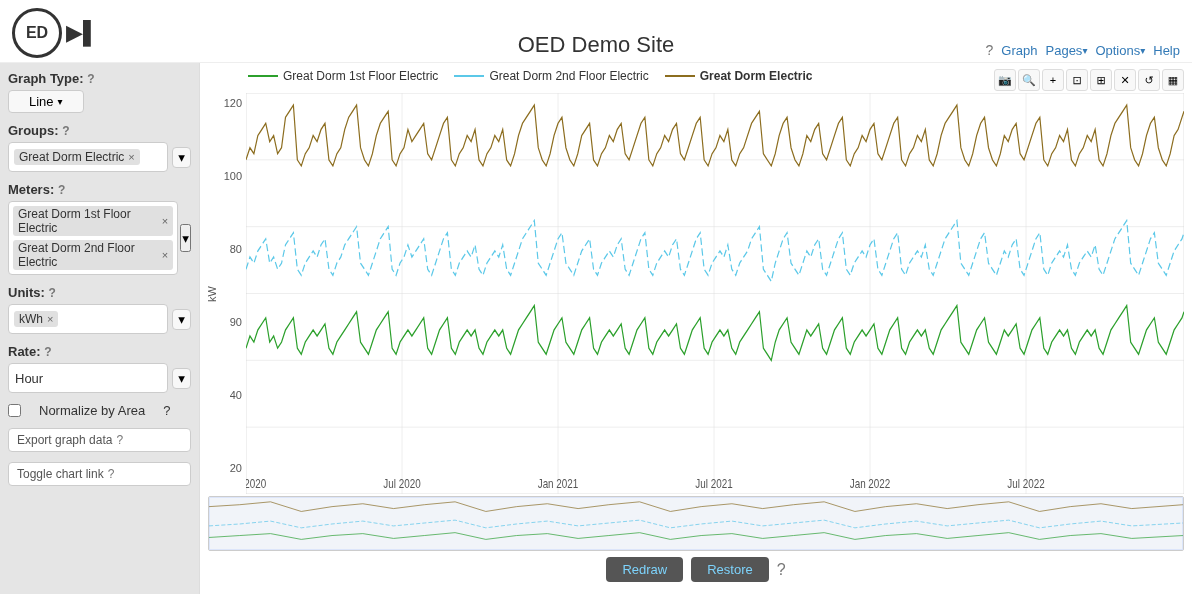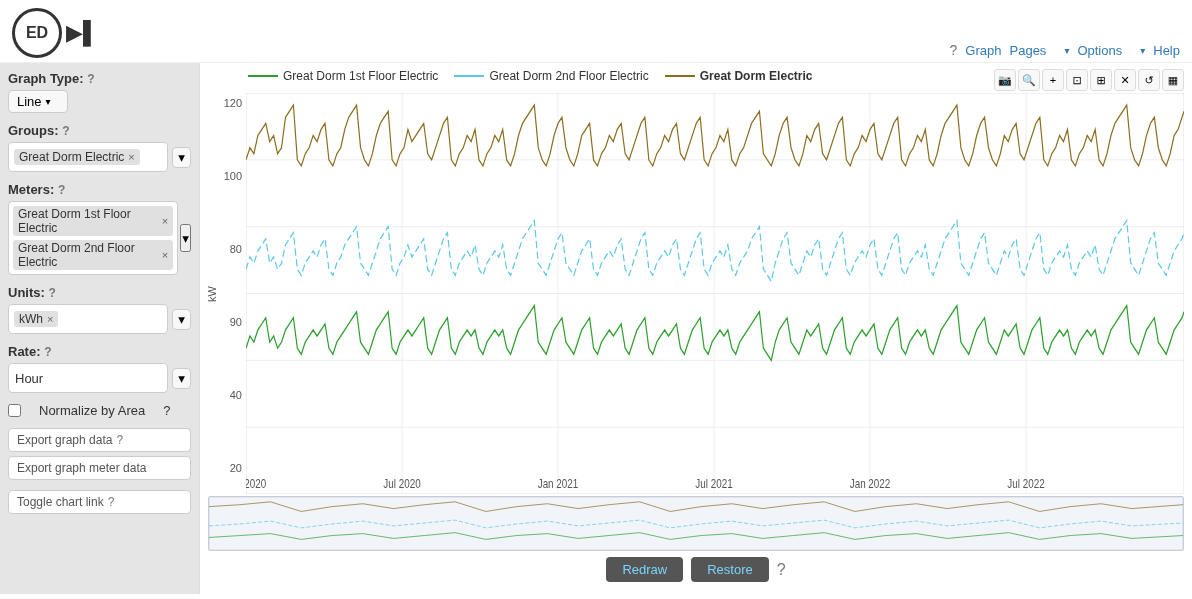--- a/index.html
+++ b/index.html
@@ -6,34 +6,34 @@
     body { font-family: Arial, sans-serif; font-size: 13px; background: #fff; color: #333; overflow: hidden; }
 
     
     .header { display: flex; align-items: flex-end; justify-content: space-between; padding: 8px 12px 4px; border-bottom: 1px solid #eee; }
     .logo { display: flex; align-items: center; }
     .logo-circle { width: 50px; height: 50px; border-radius: 50%; border: 3px solid #333; display: flex; align-items: center; justify-content: center; font-weight: bold; font-size: 16px; color: #333; }
     .logo-icon { margin-left: 4px; font-size: 22px; color: #333; }
     .page-title { font-size: 22px; font-weight: normal; color: #333; position: absolute; left: 50%; transform: translateX(-50%); }
     .nav-links { display: flex; align-items: center; gap: 8px; font-size: 13px; }
     .nav-links a { color: #337ab7; text-decoration: none; }
-    .nav-dropdown { display: flex; align-items: center; gap: 18px; }
+    .nav-dropdown { display: flex; align-items: center; gap: 0; }
     .caret { font-size: 10px; }
     .help-icon { color: #777; font-size: 14px; }
 
     
     .main { display: flex; height: calc(599px - 68px); }
 
     
     .sidebar { width: 200px; min-width: 200px; padding: 8px; border-right: 1px solid #ddd; overflow-y: auto; background: #e5e5e5; }
     .sidebar-section { margin-bottom: 10px; }
     .section-label { font-size: 13px; font-weight: bold; margin-bottom: 4px; }
     .section-label .help-q { color: #777; font-size: 12px; cursor: pointer; }
 
-    .dropdown-btn { display: flex; align-items: center; border: 1px solid #ccc; border-radius: 4px; padding: 3px 8px; background: #f8f8f8; cursor: pointer; font-size: 13px; min-width: 60px; }
+    .dropdown-btn { display: flex; align-items: center; border: 1px solid #ccc; border-radius: 4px; padding: 3px 20px; background: #f8f8f8; cursor: pointer; font-size: 13px; min-width: 60px; }
     .dropdown-btn .caret { margin-left: 4px; }
 
     .tag-input { display: flex; flex-wrap: wrap; align-items: center; border: 1px solid #ccc; border-radius: 4px; padding: 2px 4px; min-height: 30px; background: #fff; }
     .tag { display: flex; align-items: center; background: #e0e0e0; border-radius: 3px; padding: 1px 5px; margin: 1px; font-size: 12px; }
     .tag .remove { margin-left: 4px; cursor: pointer; color: #666; font-size: 11px; }
     .tag-input-wrapper { display: flex; align-items: center; gap: 2px; }
     .tag-input-wrapper .dropdown-arrow { border: 1px solid #ccc; border-radius: 4px; padding: 2px 5px; background: #f8f8f8; cursor: pointer; margin-left: 2px; }
 
     .multi-tag-box { border: 1px solid #ccc; border-radius: 4px; padding: 3px; background: #fff; min-height: 30px; display: flex; flex-direction: column; gap: 2px; position: relative; }
 
@@ -62,20 +62,21 @@
 </head>
 <body>
 
 <div class="header">
   <div class="logo">
     <div class="logo-circle">
       <span>ED</span>
     </div>
     <span class="logo-icon">▶▌</span>
   </div>
+  <div class="page-title">OED Demo Site</div>
   <div class="nav-links">
     <span class="help-icon">?</span>
     <a href="#">Graph</a>
     <a href="#" class="nav-dropdown">
       <span>Pages</span>
       <span class="caret">▾</span>
     </a>
     <a href="#" class="nav-dropdown">
       <span>Options</span>
       <span class="caret">▾</span>
@@ -170,23 +171,20 @@
         <span>Normalize by Area</span>
         <span class="help-q">?</span>
       </div>
     </div>
 
     <div class="sidebar-section">
       <button class="btn-outline">
         <span>Export graph data</span>
         <span style="color:#777;">?</span>
       </button>
-      <button class="btn-outline">
-        <span>Export graph meter data</span>
-      </button>
     </div>
 
     <div class="sidebar-section">
       <button class="btn-outline">
         <span>Toggle chart link</span>
         <span style="color:#777;">?</span>
       </button>
     </div>
 
   </div>

